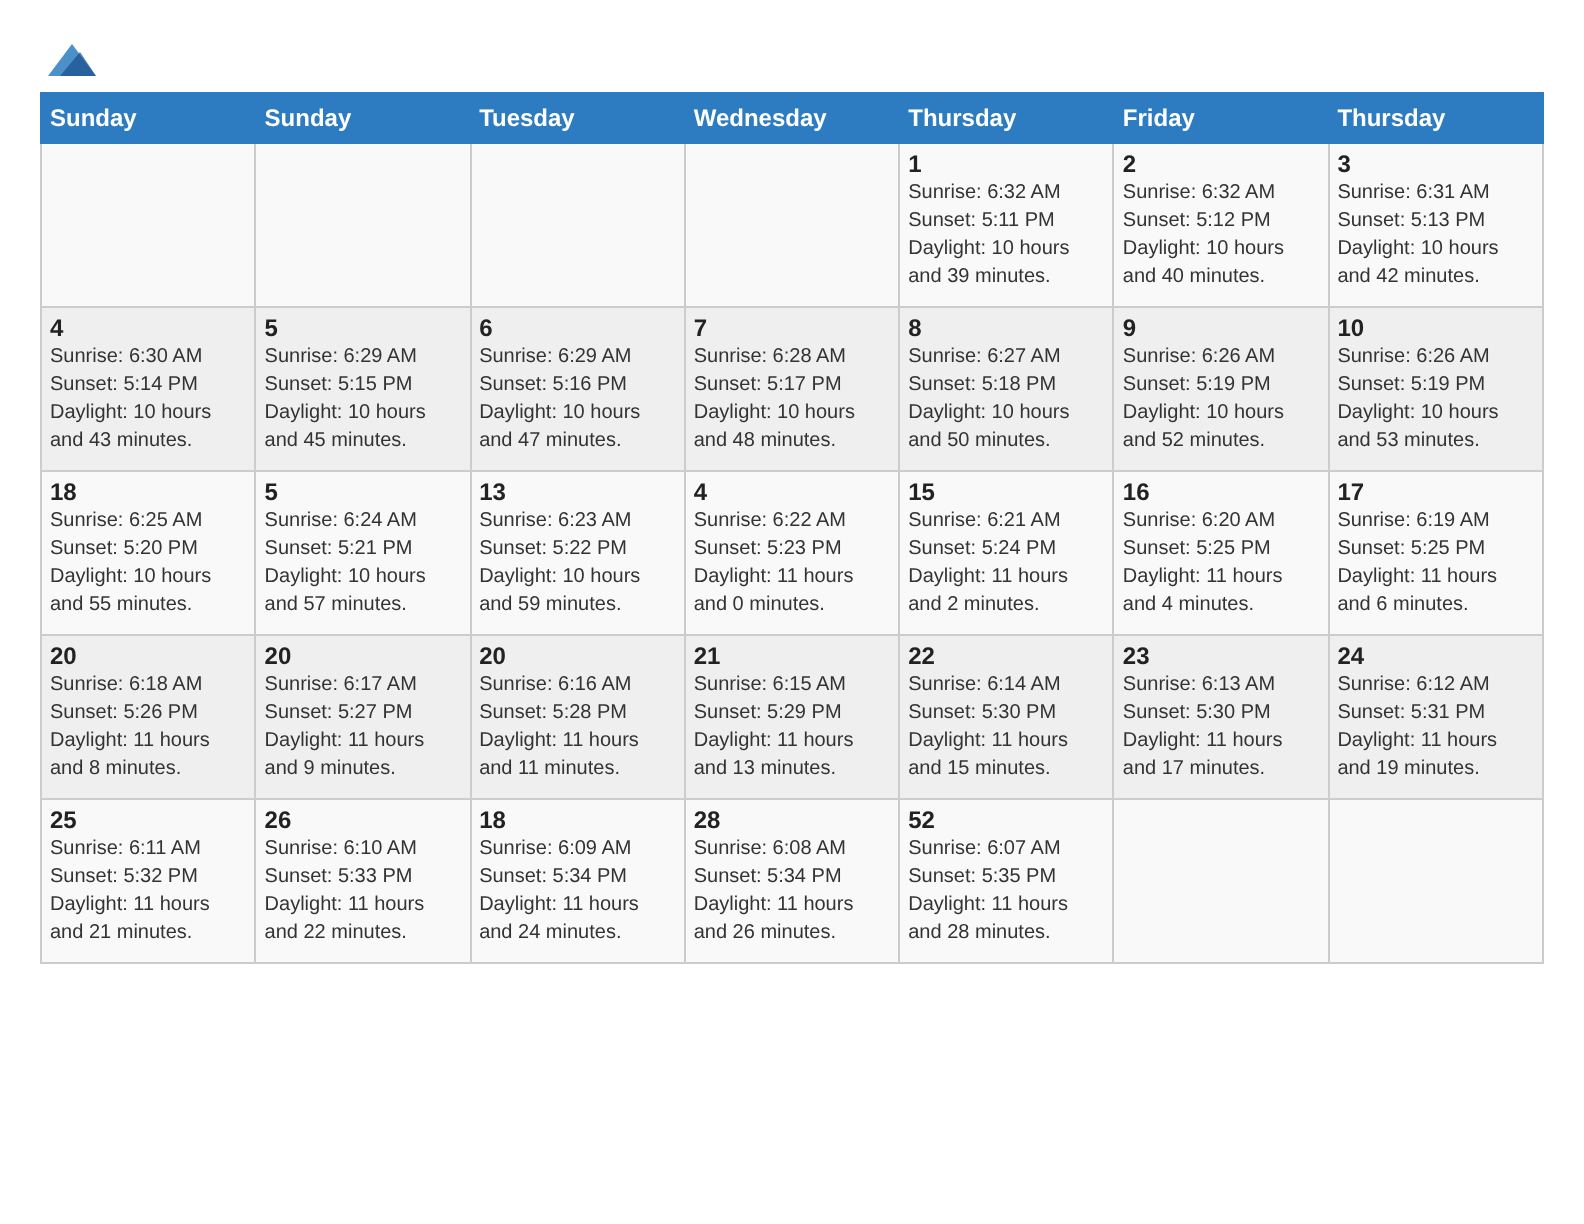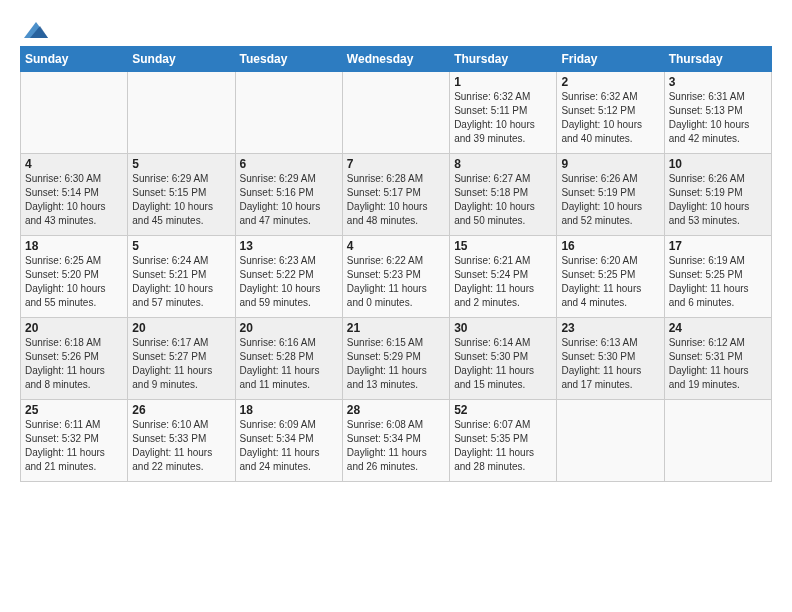--- a/index.html
+++ b/index.html
@@ -216,21 +216,21 @@
           </td>
           <td>
             <span class="day-num">20</span>
             <div class="day-info">Sunrise: 6:16 AM<br>Sunset: 5:28 PM<br>Daylight: 11 hours<br>and 11 minutes.</div>
           </td>
           <td>
             <span class="day-num">21</span>
             <div class="day-info">Sunrise: 6:15 AM<br>Sunset: 5:29 PM<br>Daylight: 11 hours<br>and 13 minutes.</div>
           </td>
           <td>
-            <span class="day-num">30</span>
+            <span class="day-num">22</span>
             <div class="day-info">Sunrise: 6:14 AM<br>Sunset: 5:30 PM<br>Daylight: 11 hours<br>and 15 minutes.</div>
           </td>
           <td>
             <span class="day-num">23</span>
             <div class="day-info">Sunrise: 6:13 AM<br>Sunset: 5:30 PM<br>Daylight: 11 hours<br>and 17 minutes.</div>
           </td>
           <td>
             <span class="day-num">24</span>
             <div class="day-info">Sunrise: 6:12 AM<br>Sunset: 5:31 PM<br>Daylight: 11 hours<br>and 19 minutes.</div>
           </td>

